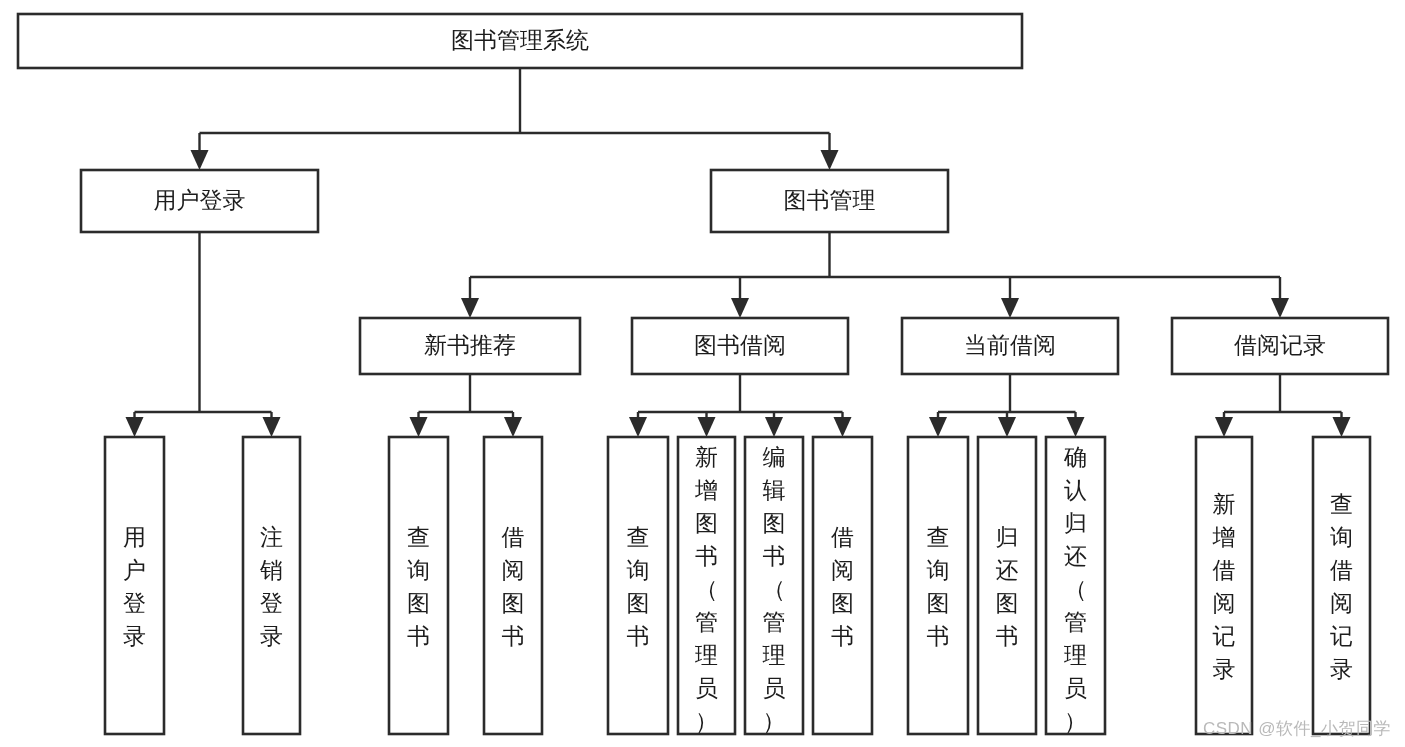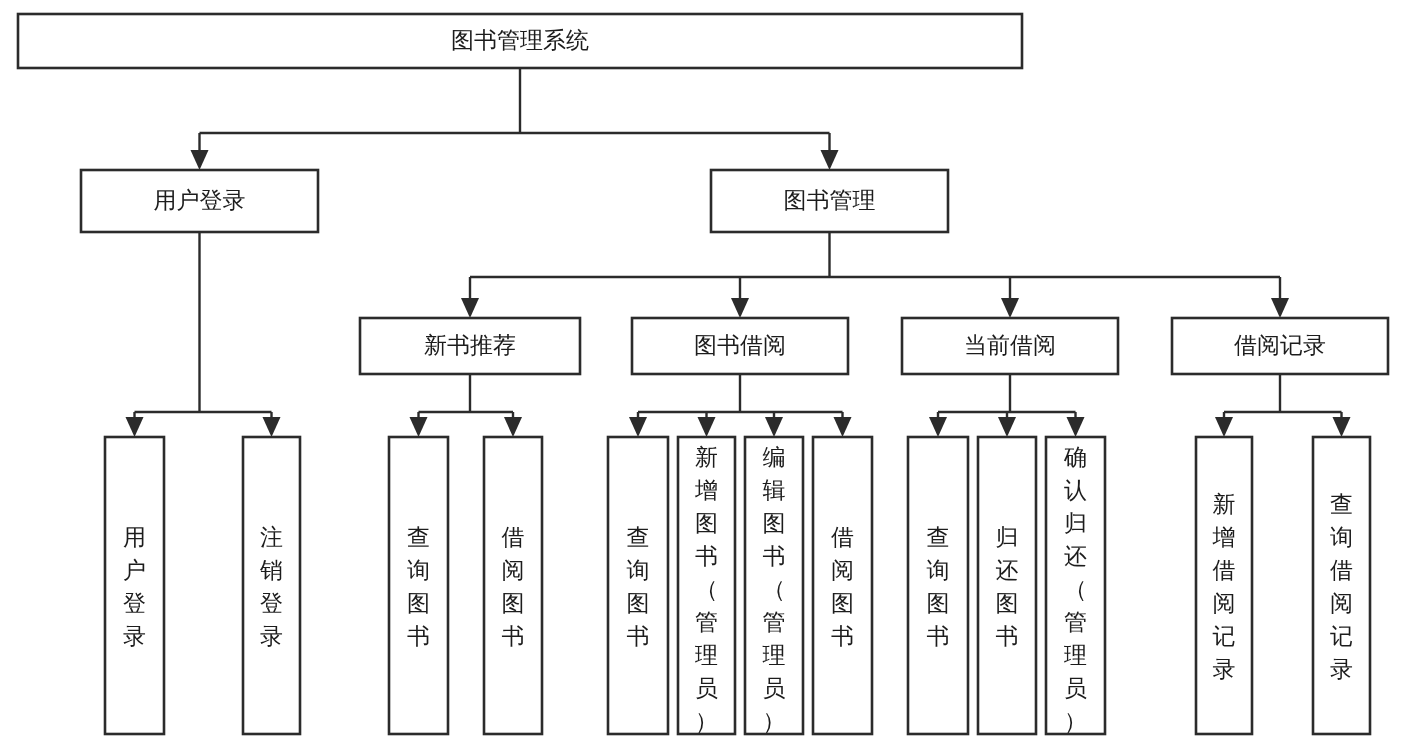--- a/index.html
+++ b/index.html
@@ -203,13 +203,14 @@
         <g>
           <rect x="1196" y="437" width="56" height="297" class="node-box"></rect>
           <text x="1224" class="node-label-vertical"><tspan x="1224" y="512.24">新</tspan><tspan x="1224" y="545.24">增</tspan><tspan x="1224" y="578.24">借</tspan><tspan x="1224" y="611.24">阅</tspan><tspan x="1224" y="644.24">记</tspan><tspan x="1224" y="677.24">录</tspan></text>
         </g>
         <g>
           <rect x="1313" y="437" width="57" height="297" class="node-box"></rect>
           <text x="1341.5" class="node-label-vertical"><tspan x="1341.5" y="512.24">查</tspan><tspan x="1341.5" y="545.24">询</tspan><tspan x="1341.5" y="578.24">借</tspan><tspan x="1341.5" y="611.24">阅</tspan><tspan x="1341.5" y="644.24">记</tspan><tspan x="1341.5" y="677.24">录</tspan></text>
         </g>
       </g>
   </svg>
+  <div class="watermark">CSDN @软件_小贺同学</div>
 </div>
 
 </body></html>

